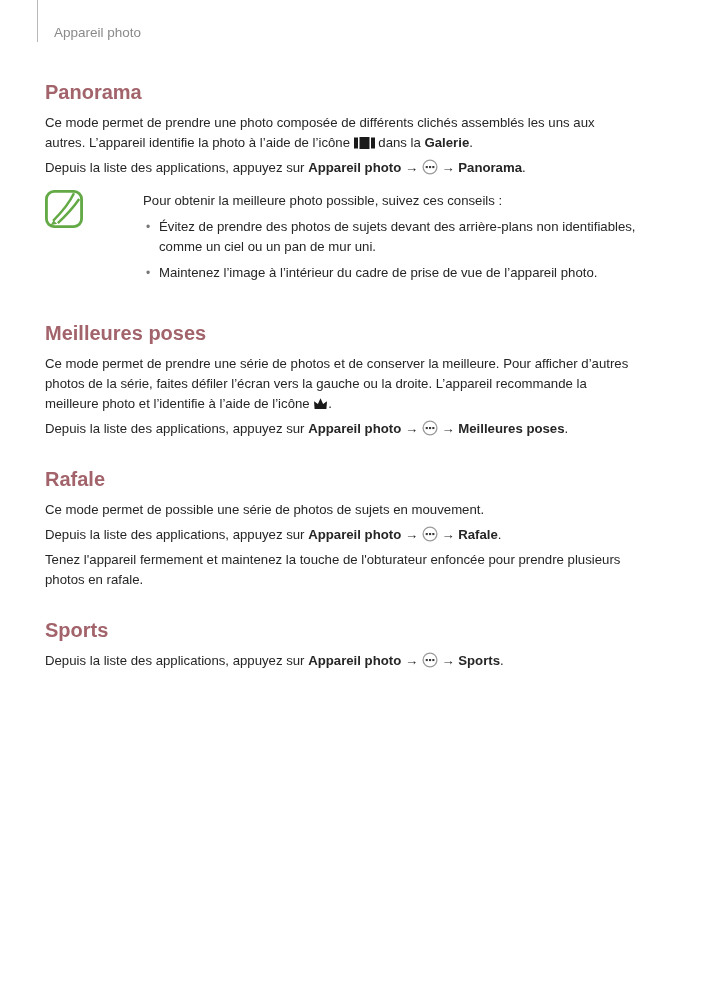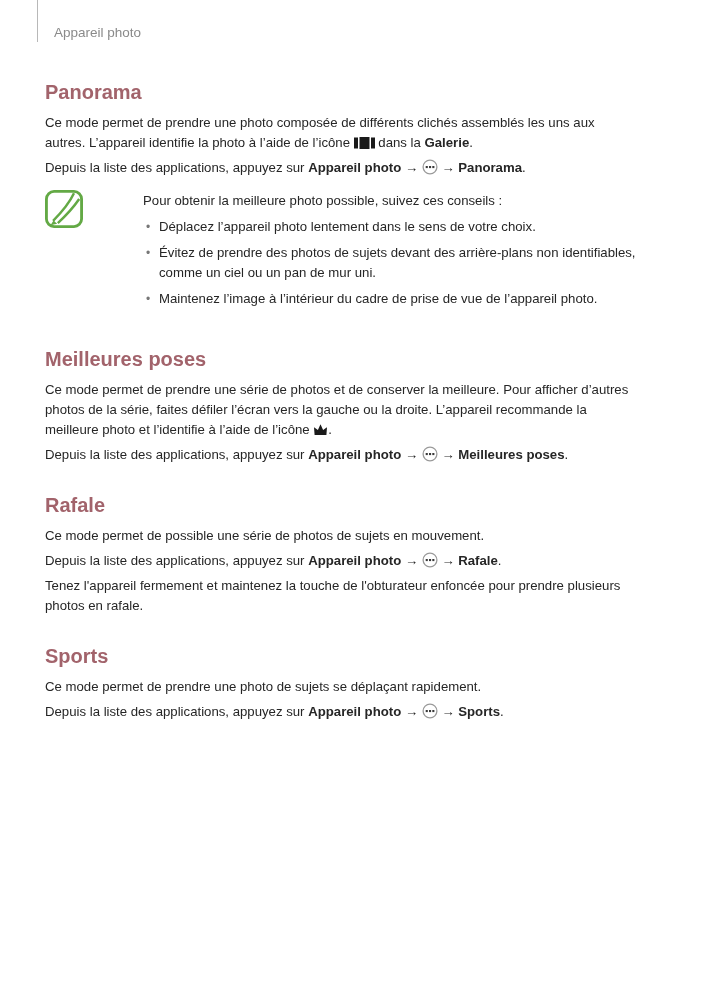--- a/index.html
+++ b/index.html
@@ -90,21 +90,20 @@
         <div class="note-block">
           <div class="note-icon-col"><span class="inline-icon note-edit-icon"><svg width="38" height="38" viewBox="0 0 40 40">
                 <rect x="1.5" y="1.5" width="37" height="37" rx="8" fill="#ffffff" stroke="#63a945" stroke-width="3"></rect>
                 <path d="M30.5 3.5 C26 13 16.5 24.5 8.5 32.5" fill="none" stroke="#63a945" stroke-width="2.6"></path>
                 <path d="M36 9.5 C30.5 17.5 21.5 27.5 13.5 34.8" fill="none" stroke="#63a945" stroke-width="2.6"></path>
                 <path d="M9 32 L5.8 37.2 L12.8 35.5 Z" fill="#63a945"></path>
               </svg></span></div>
           <div class="note-content">
             <p class="note-intro">Pour obtenir la meilleure photo possible, suivez ces conseils :</p>
             <ul class="note-bullets">
-              <li>Déplacez l’appareil photo lentement dans le sens de votre choix.</li>
               <li>Évitez de prendre des photos de sujets devant des arrière-plans non identifiables, comme un ciel ou un pan de mur uni.</li>
               <li>Maintenez l’image à l’intérieur du cadre de prise de vue de l’appareil photo.</li>
             </ul>
           </div>
         </div>
       </section>
       <section>
         <h2>Meilleures poses</h2>
         <p class="body-par"><span>Ce mode permet de prendre une série de photos et de conserver la meilleure. Pour afficher d’autres photos de la série, faites défiler l’écran vers la gauche ou la droite. L’appareil recommande la meilleure photo et l’identifie à l’aide de l’icône </span><span class="inline-icon crown-icon"><svg width="15" height="13" viewBox="0 0 15 13">
               <path d="M1.6 12 L1 4.3 L4.9 7.1 L7.5 1.3 L10.1 7.1 L14 4.3 L13.4 12 Z" fill="#1a1a1a"></path>
@@ -122,21 +121,20 @@
         <p class="body-par"><span>Depuis la liste des applications, appuyez sur </span><span class="b">Appareil photo</span><span> → </span><span class="inline-icon more-options-icon"><svg width="16" height="16" viewBox="0 0 16 16">
               <circle cx="8" cy="8" r="6.9" fill="#ffffff" stroke="#9a9a9a" stroke-width="1.3"></circle>
               <rect x="3.7" y="7" width="2.1" height="2.1" fill="#3a3a3a"></rect>
               <rect x="7" y="7" width="2.1" height="2.1" fill="#3a3a3a"></rect>
               <rect x="10.3" y="7" width="2.1" height="2.1" fill="#3a3a3a"></rect>
             </svg></span><span> → </span><span class="b">Rafale</span><span>.</span></p>
         <p class="body-par"><span>Tenez l'appareil fermement et maintenez la touche de l'obturateur enfoncée pour prendre plusieurs photos en rafale.</span></p>
       </section>
       <section>
         <h2>Sports</h2>
-        <p class="body-par"><span>Ce mode permet de prendre une photo de sujets se déplaçant rapidement.</span></p>
         <p class="body-par"><span>Depuis la liste des applications, appuyez sur </span><span class="b">Appareil photo</span><span> → </span><span class="inline-icon more-options-icon"><svg width="16" height="16" viewBox="0 0 16 16">
               <circle cx="8" cy="8" r="6.9" fill="#ffffff" stroke="#9a9a9a" stroke-width="1.3"></circle>
               <rect x="3.7" y="7" width="2.1" height="2.1" fill="#3a3a3a"></rect>
               <rect x="7" y="7" width="2.1" height="2.1" fill="#3a3a3a"></rect>
               <rect x="10.3" y="7" width="2.1" height="2.1" fill="#3a3a3a"></rect>
             </svg></span><span> → </span><span class="b">Sports</span><span>.</span></p>
       </section>
     </main>
 
   <footer class="page-footer">

